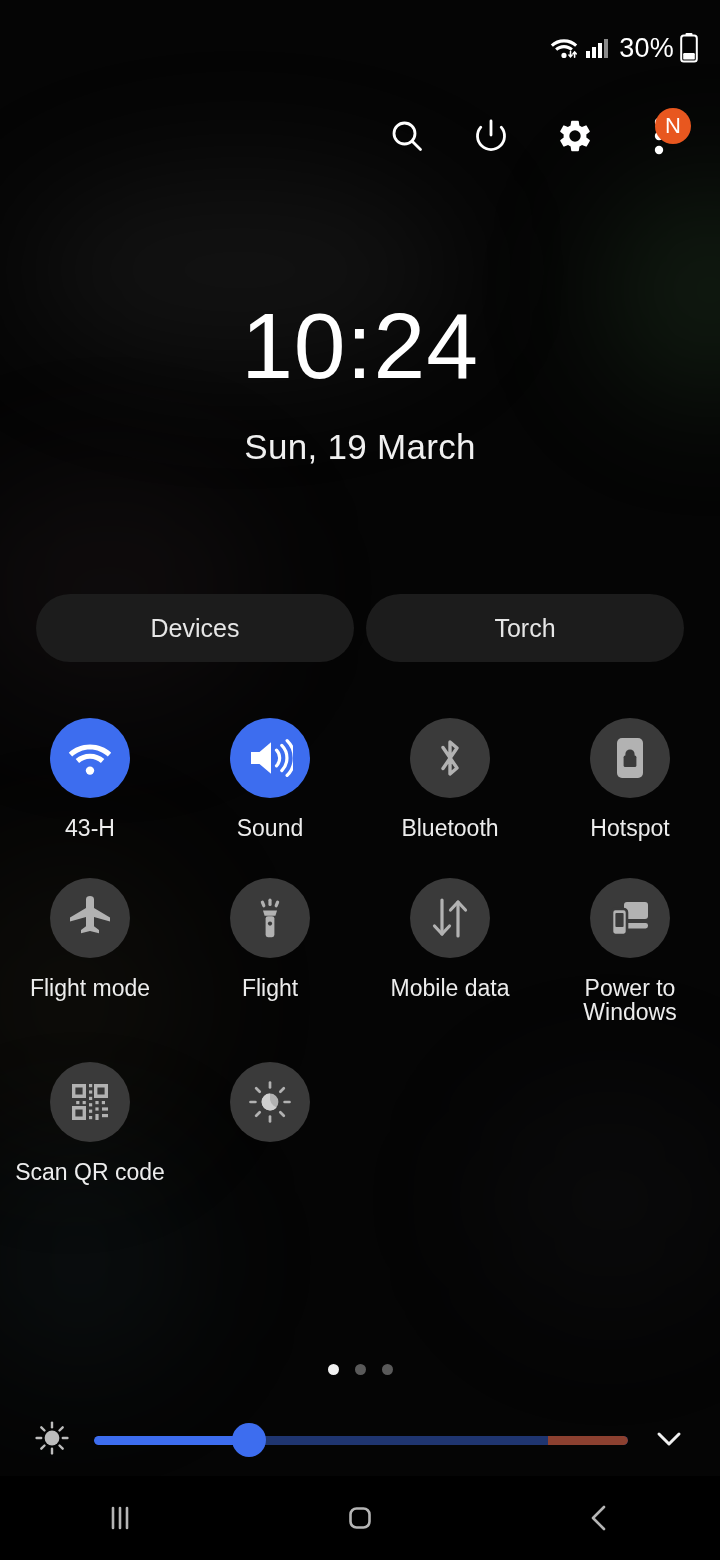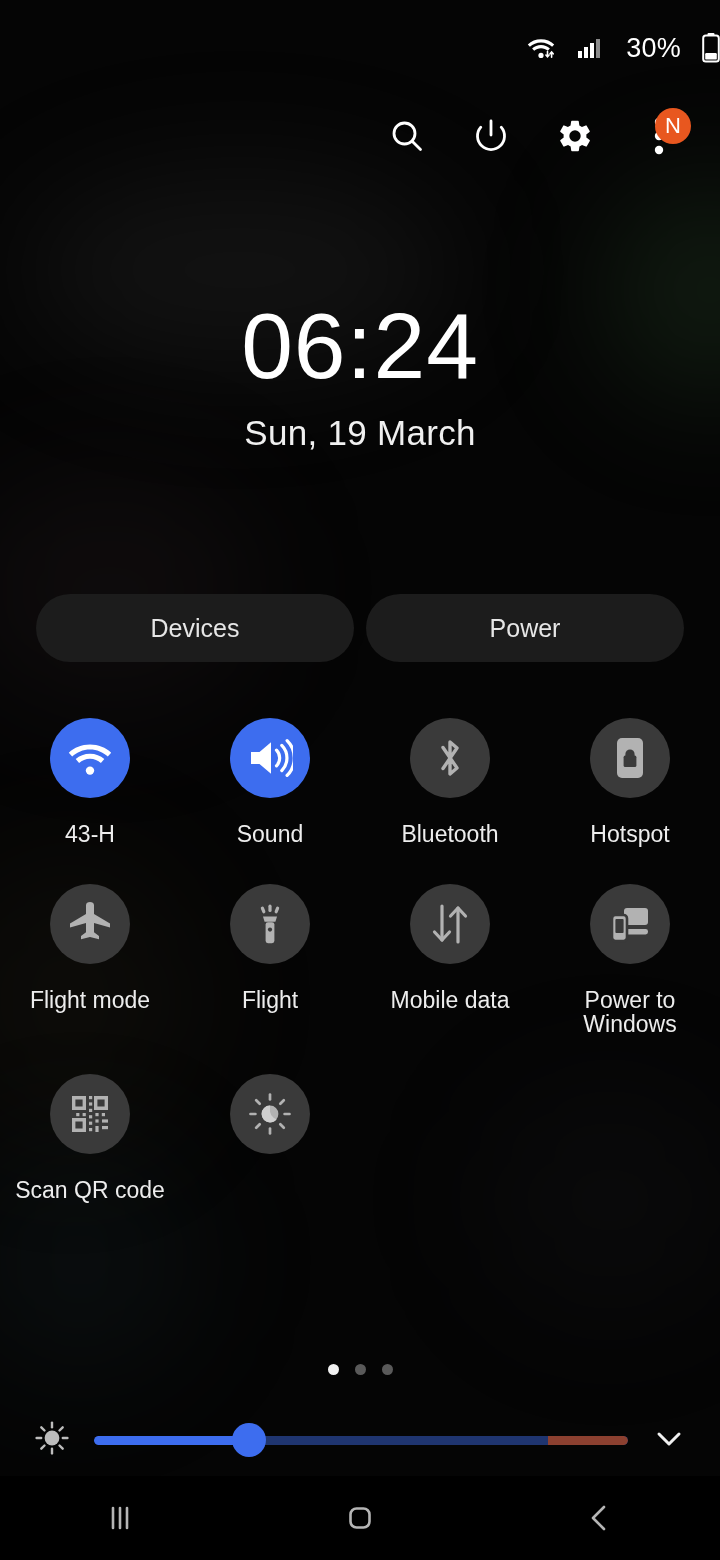--- a/index.html
+++ b/index.html
@@ -20,21 +20,21 @@
   .g2 { left:600px; top:180px;  width:220px; height:220px; background:rgba(60,110,60,.20); }
   .g3 { left:-40px; top:470px;  width:300px; height:240px; background:rgba(70,50,60,.14); }
   .g4 { left:-60px; top:850px;  width:260px; height:300px; background:rgba(80,70,40,.10); }
   .g5 { left:-40px; top:1140px; width:240px; height:240px; background:rgba(40,70,80,.12); }
   .g6 { left:480px; top:1080px; width:260px; height:240px; background:rgba(45,45,55,.10); }
 
   
   #statusbar {
     position:absolute; top:0; left:0; right:0; height:96px;
     display:flex; align-items:center; justify-content:flex-end;
-    gap:21px;
+    padding-right:22px; gap:6px;
   }
   .sb-icon { display:flex; align-items:center; }
   .sb-battery-text {
     color:#fff; font-size:27px; font-weight:400; letter-spacing:.2px;
     margin-left:4px;
   }
 
   
   #headerbar {
     position:absolute; top:105px; left:0; right:0; height:62px;
@@ -53,21 +53,21 @@
     font-size:22px; font-weight:500;
   }
 
   
   #clockblock { position:absolute; top:300px; left:0; right:0; text-align:center; }
   #clock {
     color:#fff; font-size:93px; line-height:1; font-weight:300;
     letter-spacing:1px; font-family:"Liberation Sans", sans-serif;
   }
   #date {
-    color:#f0f0f0; font-size:35px; font-weight:300; margin-top:20px;
+    color:#f0f0f0; font-size:35px; font-weight:300; margin-top:34px;
     letter-spacing:.3px;
   }
 
   
   #pillrow {
     position:absolute; top:594px; left:36px; right:36px;
     display:flex; gap:12px;
   }
   .pill {
     flex:1; height:68px; border-radius:34px;
@@ -83,21 +83,21 @@
     row-gap:38px;
   }
   .tile { display:flex; flex-direction:column; align-items:center; cursor:pointer; }
   .tile-circle {
     width:80px; height:80px; border-radius:50%;
     background:#3a3a3a;
     display:flex; align-items:center; justify-content:center;
   }
   .tile-circle.on { background:#3d6def; }
   .tile-label {
-    margin-top:24px; color:#ededed; font-size:23px;
+    margin-top:18px; color:#ededed; font-size:23px;
     text-align:center; line-height:1.05; max-width:150px;
   }
 
   
   #dots {
     position:absolute; top:1364px; left:0; right:0;
     display:flex; justify-content:center; gap:16px;
   }
   .dot { width:11px; height:11px; border-radius:50%; background:#5a5a5a; }
   .dot.active { background:#f2f2f2; }
@@ -201,27 +201,27 @@
       <svg width="10" height="40" viewBox="0 0 10 40">
         <circle cx="5" cy="6" r="4.2" fill="#fff"></circle>
         <circle cx="5" cy="20" r="4.2" fill="#fff"></circle>
         <circle cx="5" cy="34" r="4.2" fill="#fff"></circle>
       </svg>
       <span class="badge">N</span>
     </div>
   </div>
 
   <div id="clockblock">
-    <div id="clock">06:24</div>
+    <div id="clock">10:24</div>
     <div id="date">Sun, 19 March</div>
   </div>
 
   <div id="pillrow">
     <div class="pill">Devices</div>
-    <div class="pill">Power</div>
+    <div class="pill">Torch</div>
   </div>
 
   <div id="tiles">
       <div class="tile">
         <div class="tile-circle on">
           <svg width="48" height="40" viewBox="0 0 48 40">
             <path d="M24 11.5c6.9 0 13.2 2.7 17.8 7.1l3.4-3.9C39.7 9.5 32.3 6.5 24 6.5S8.3 9.5 2.8 14.7l3.4 3.9C10.8 14.2 17.1 11.5 24 11.5z" fill="#fff"></path>
             <path d="M24 20.8c4.2 0 8 1.6 10.9 4.2l3.4-3.9C34.5 17.7 29.5 15.8 24 15.8s-10.5 1.9-14.3 5.3l3.4 3.9c2.9-2.6 6.7-4.2 10.9-4.2z" fill="#fff"></path>
             <circle cx="24" cy="32.6" r="4.2" fill="#fff"></circle>
           </svg>

